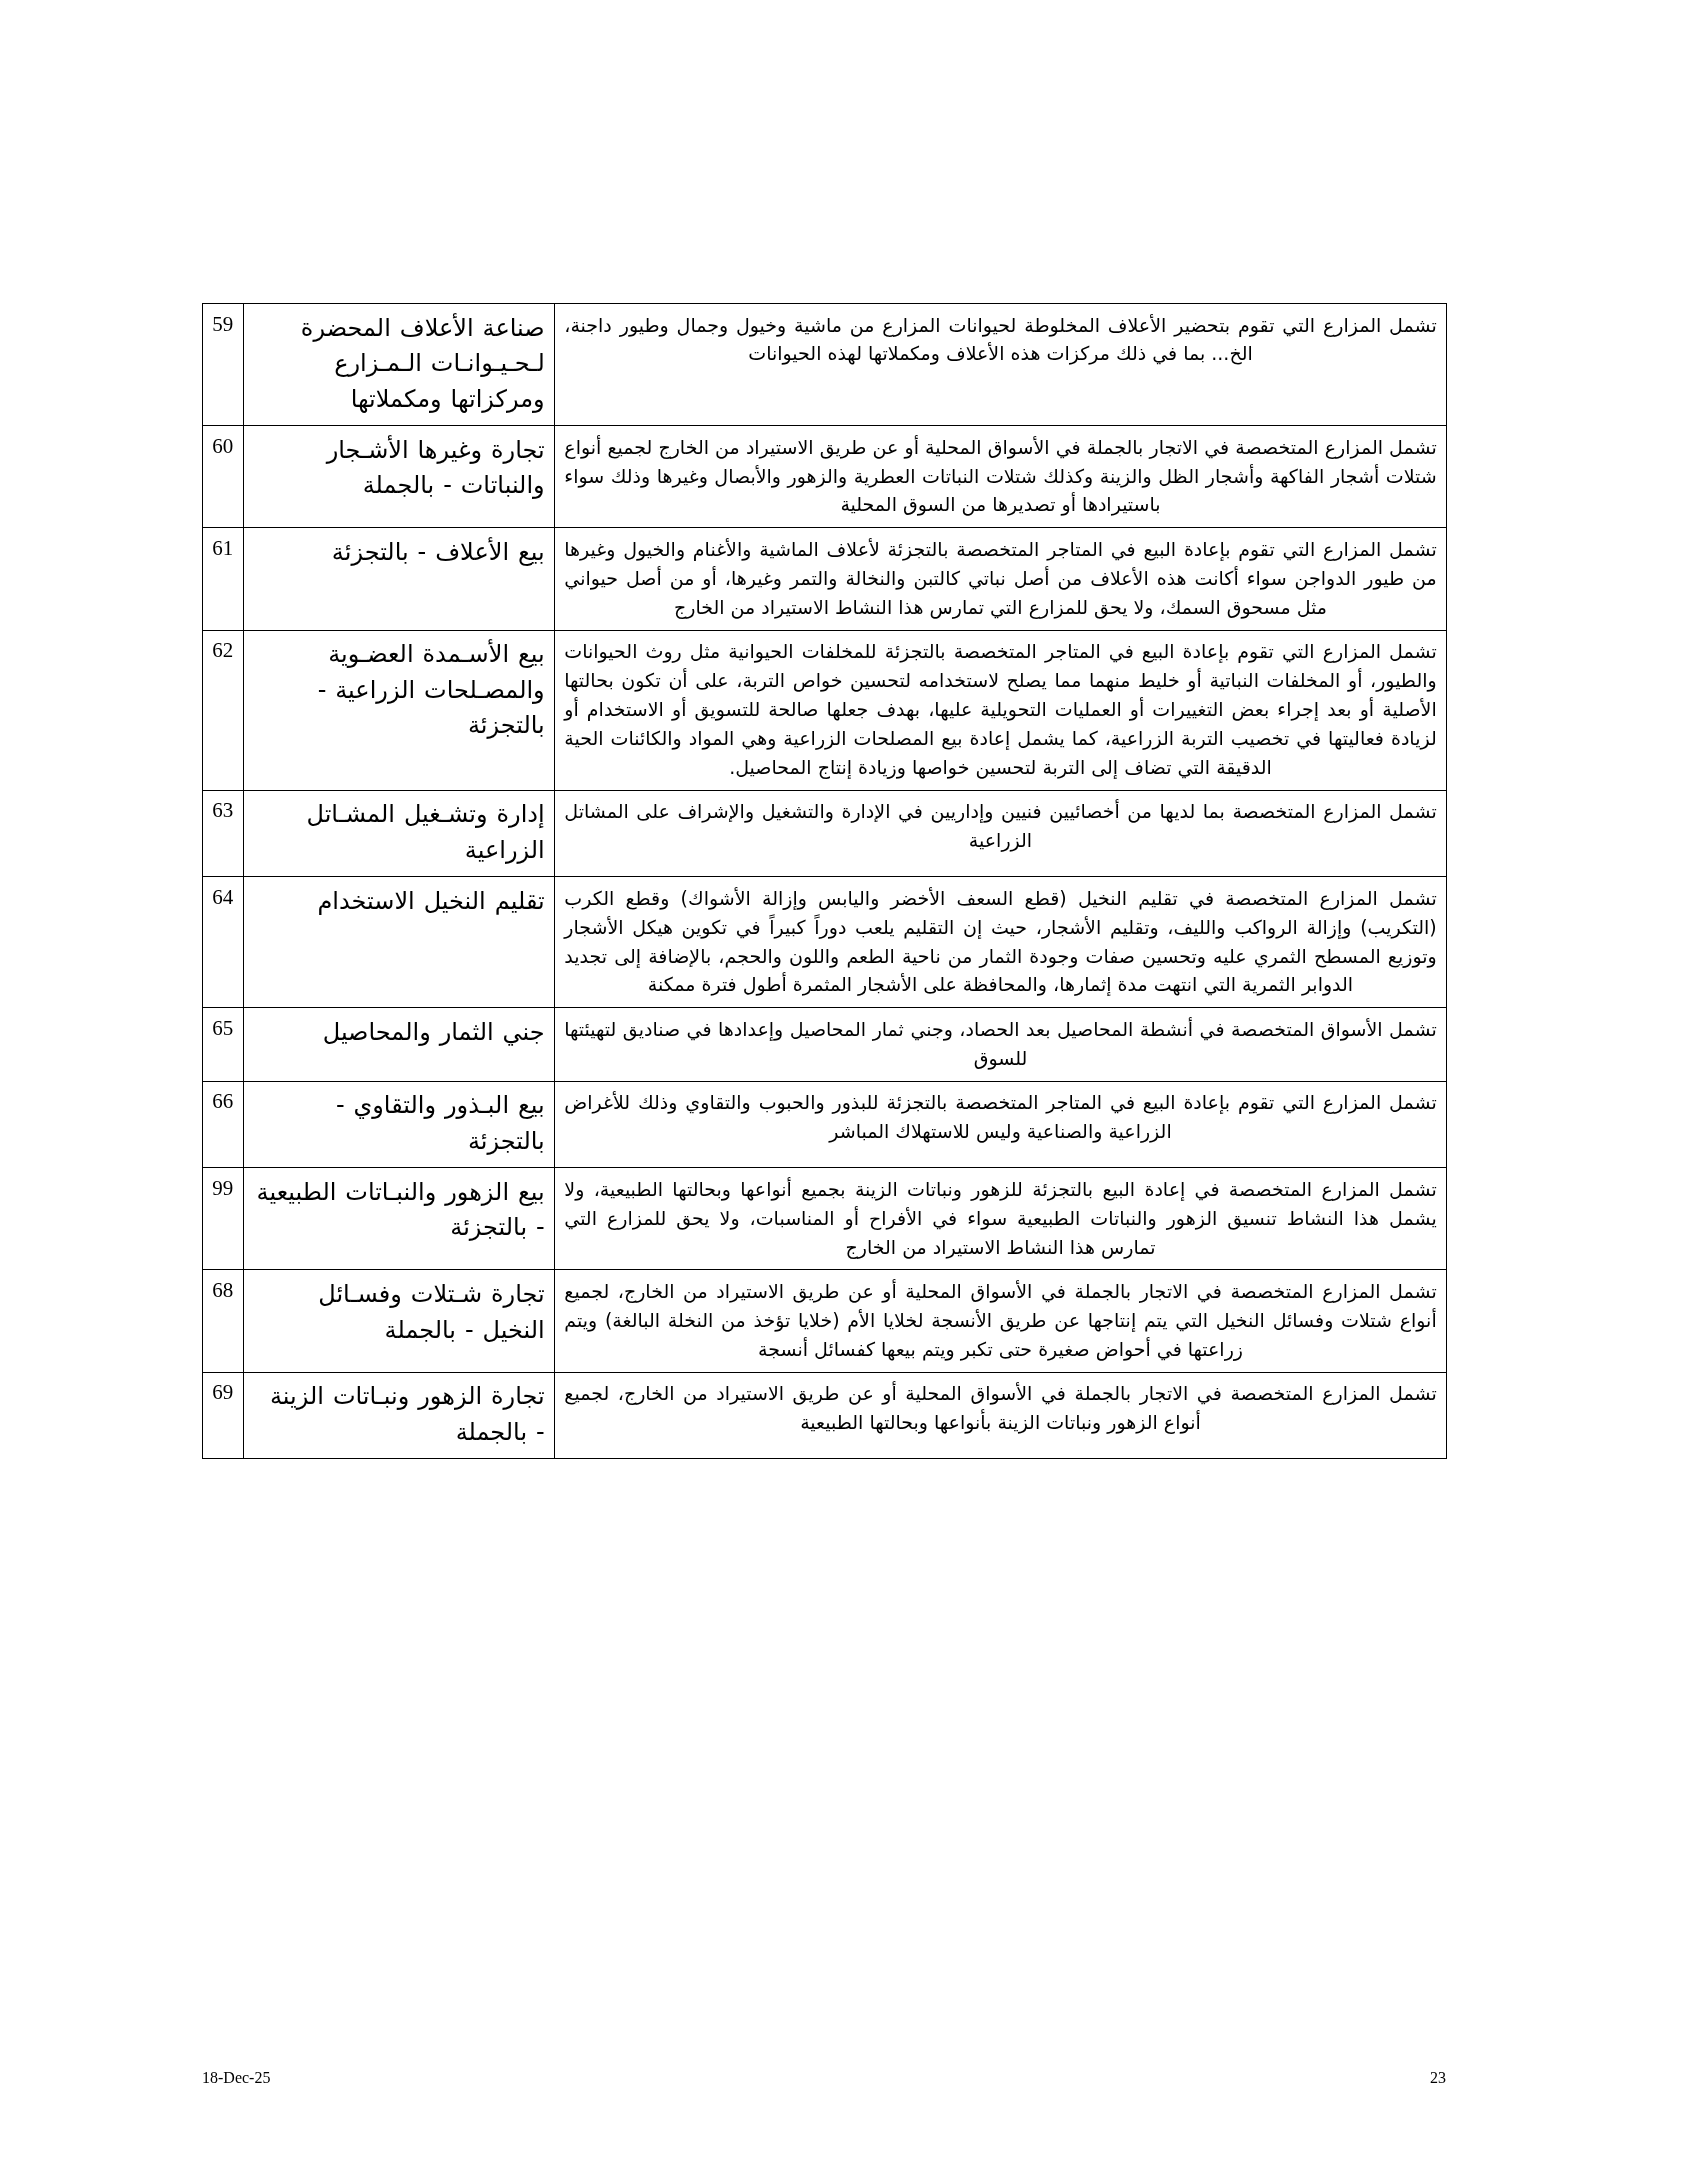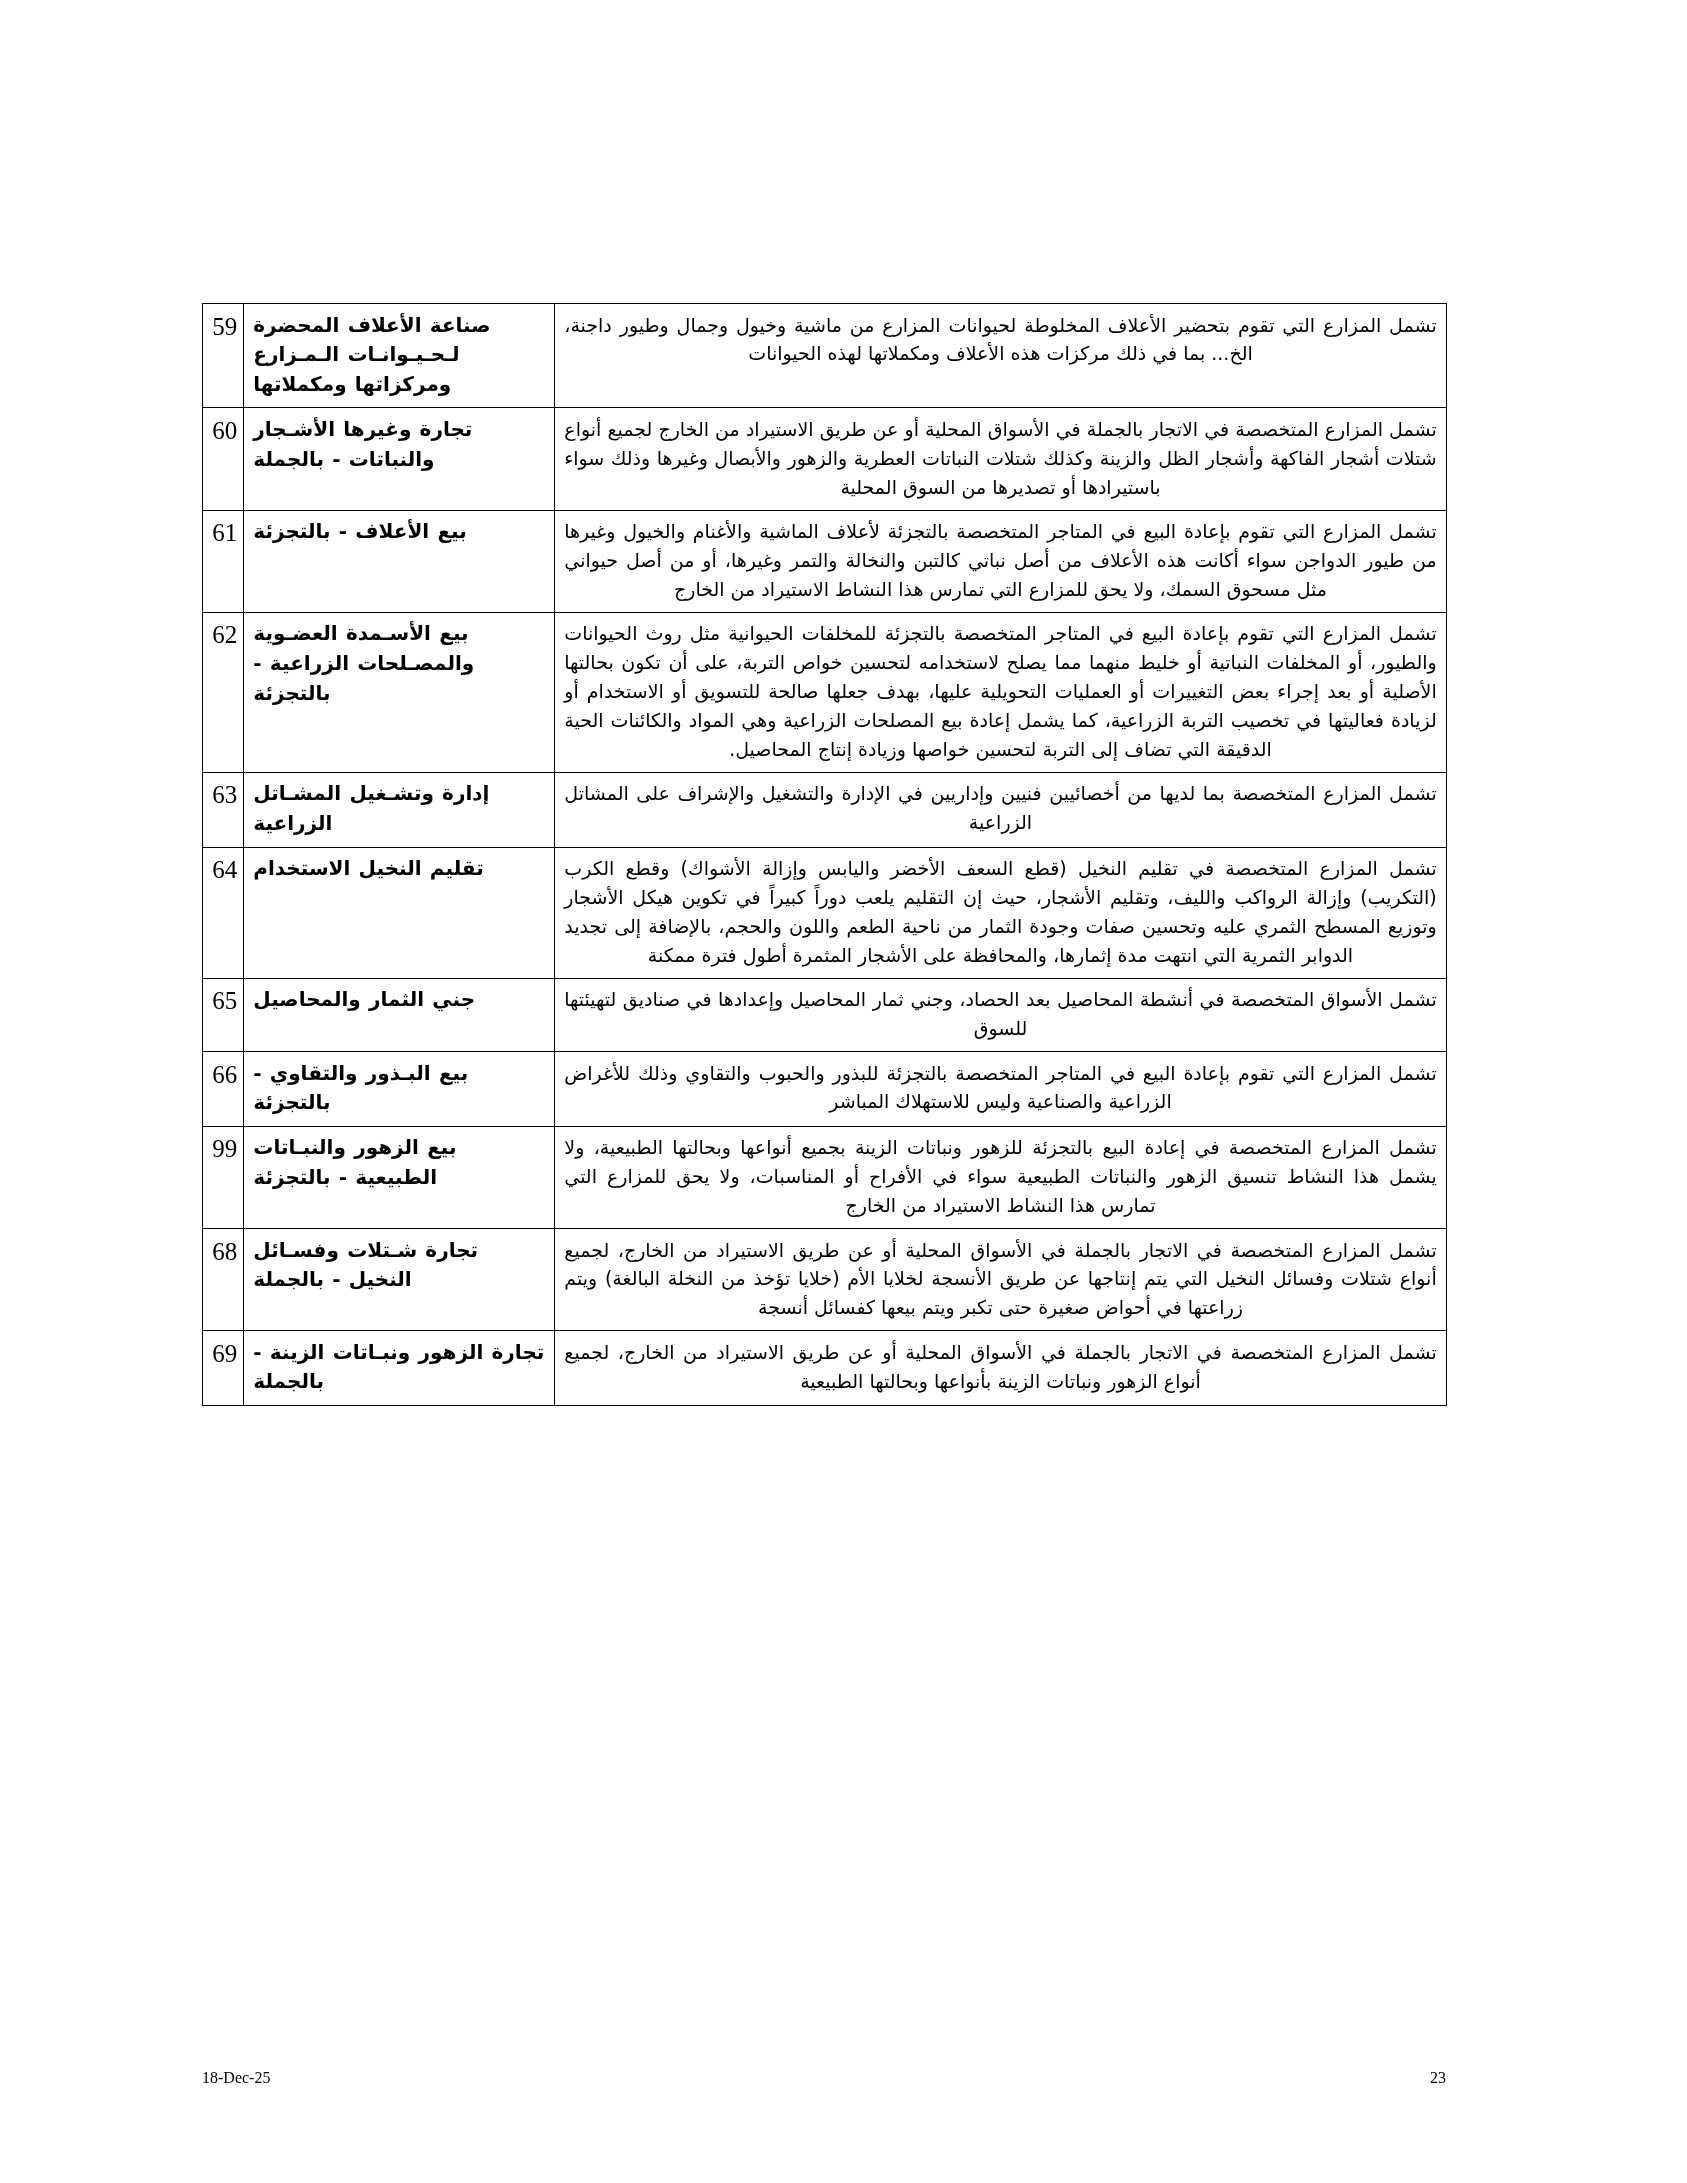--- a/index.html
+++ b/index.html
@@ -42,32 +42,32 @@
     padding: 6.6px 9.3px 8px 9.3px;
     background: #ffffff;
   }
 
   col.col-num   { width: 41px;  }
   col.col-name  { width: 311px; }
   col.col-desc  { width: 892px; }
 
   .cell-num {
     text-align: left;
-    font-size: 25px;
+    font-size: 21px;
     line-height: 1.28;
     font-family: "Liberation Serif", "DejaVu Serif", serif;
     direction: ltr;
     padding-top: 8px;
   }
 
   .cell-name {
-    text-align: left;
-    font-size: 20px;
+    text-align: right;
+    font-size: 24px;
     line-height: 1.48;
-    font-weight: bold;
+    font-weight: normal;
     word-spacing: 1.3px;
   }
 
   .cell-desc {
     text-align: justify;
     text-align-last: center;
     font-size: 19px;
     line-height: 1.52;
     font-weight: normal;
   }

